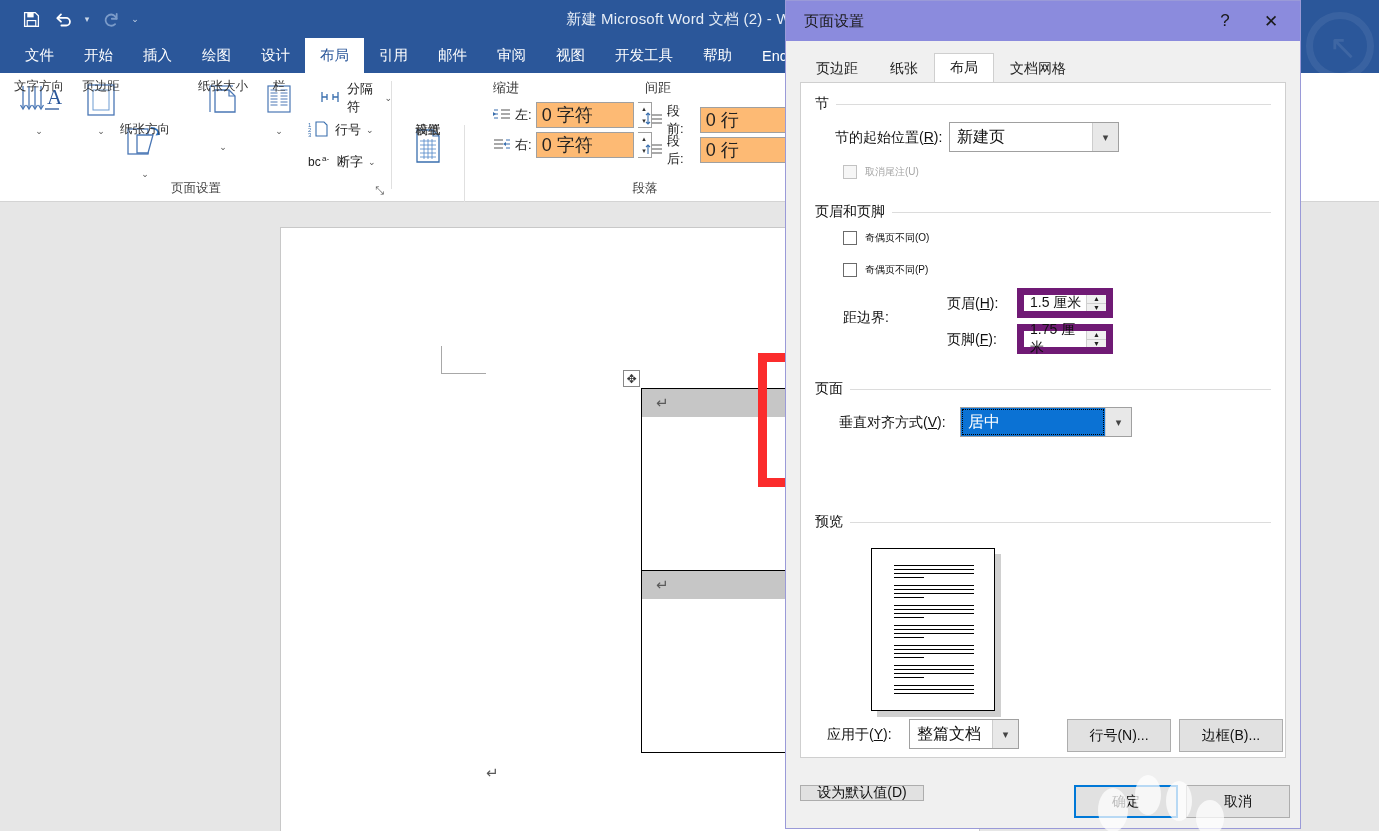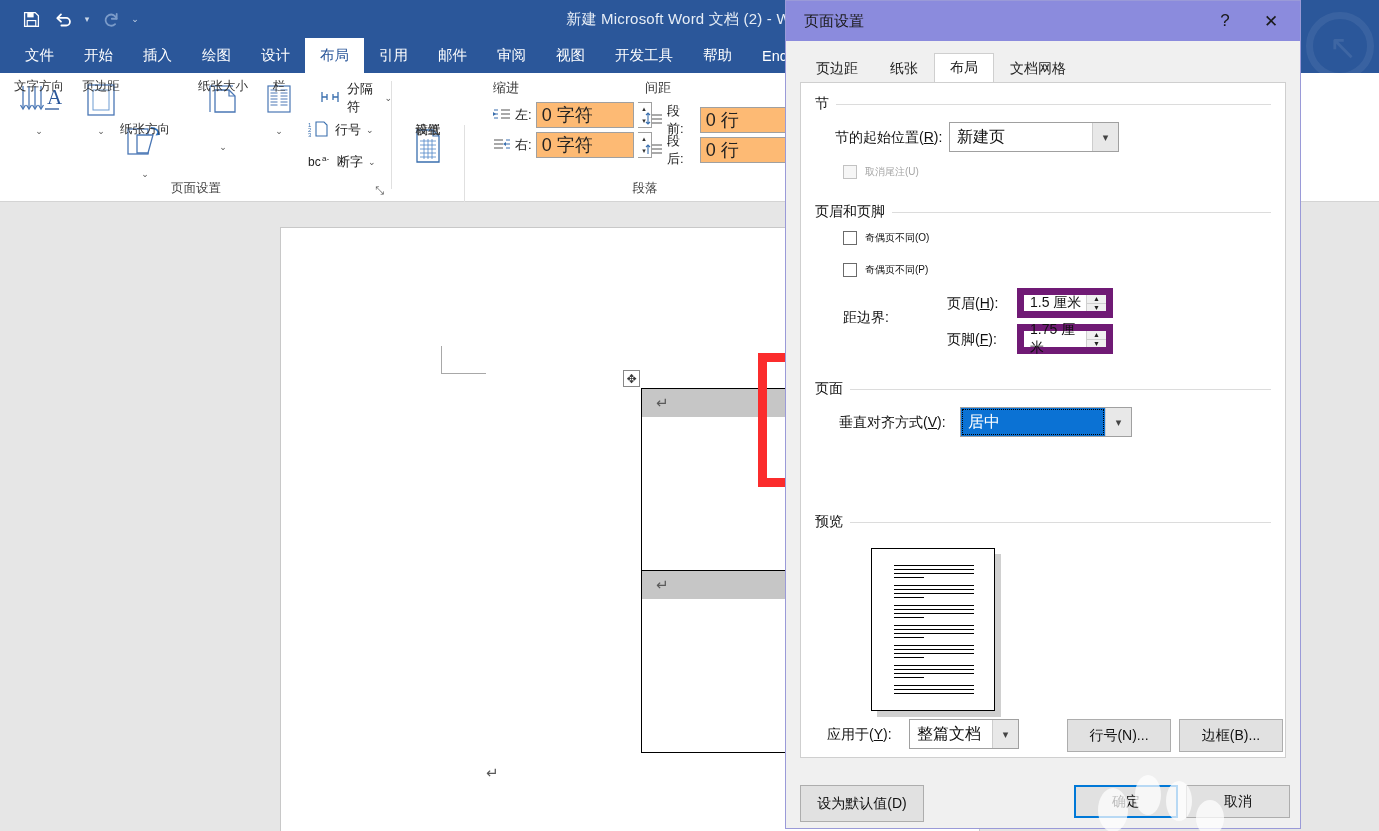--- a/index.html
+++ b/index.html
@@ -609,21 +609,21 @@
         <div class="combo" style="left:94px;top:196px;width:110px;">
           <span class="val">整篇文档</span>
           <span class="arw">▾</span>
         </div>
 
         <div class="btn" style="left:252px;top:196px;width:104px;height:33px;">行号(N)...</div>
         <div class="btn" style="left:364px;top:196px;width:104px;height:33px;">边框(B)...</div>
       </div>
     </div>
 
-    <div class="btn" style="left:14px;top:784px;width:124px;height:37px;">设为默认值(D)</div>
+    <div class="btn" style="left:14px;top:784px;width:124px;height:16px;">设为默认值(D)</div>
     <div class="btn focus" style="left:288px;top:784px;width:104px;height:33px;text-align:right;">确定</div>
     <div class="btn" style="left:400px;top:784px;width:104px;height:33px;">取消</div>
   </div>
 
   <div class="wm-logo"></div>
   <div class="wm-arrow">↖</div>
 
   <div class="wm-paw" style="left:1098px;top:788px;width:30px;height:44px;"></div>
   <div class="wm-paw" style="left:1135px;top:775px;width:26px;height:40px;"></div>
   <div class="wm-paw" style="left:1166px;top:781px;width:26px;height:40px;"></div>

